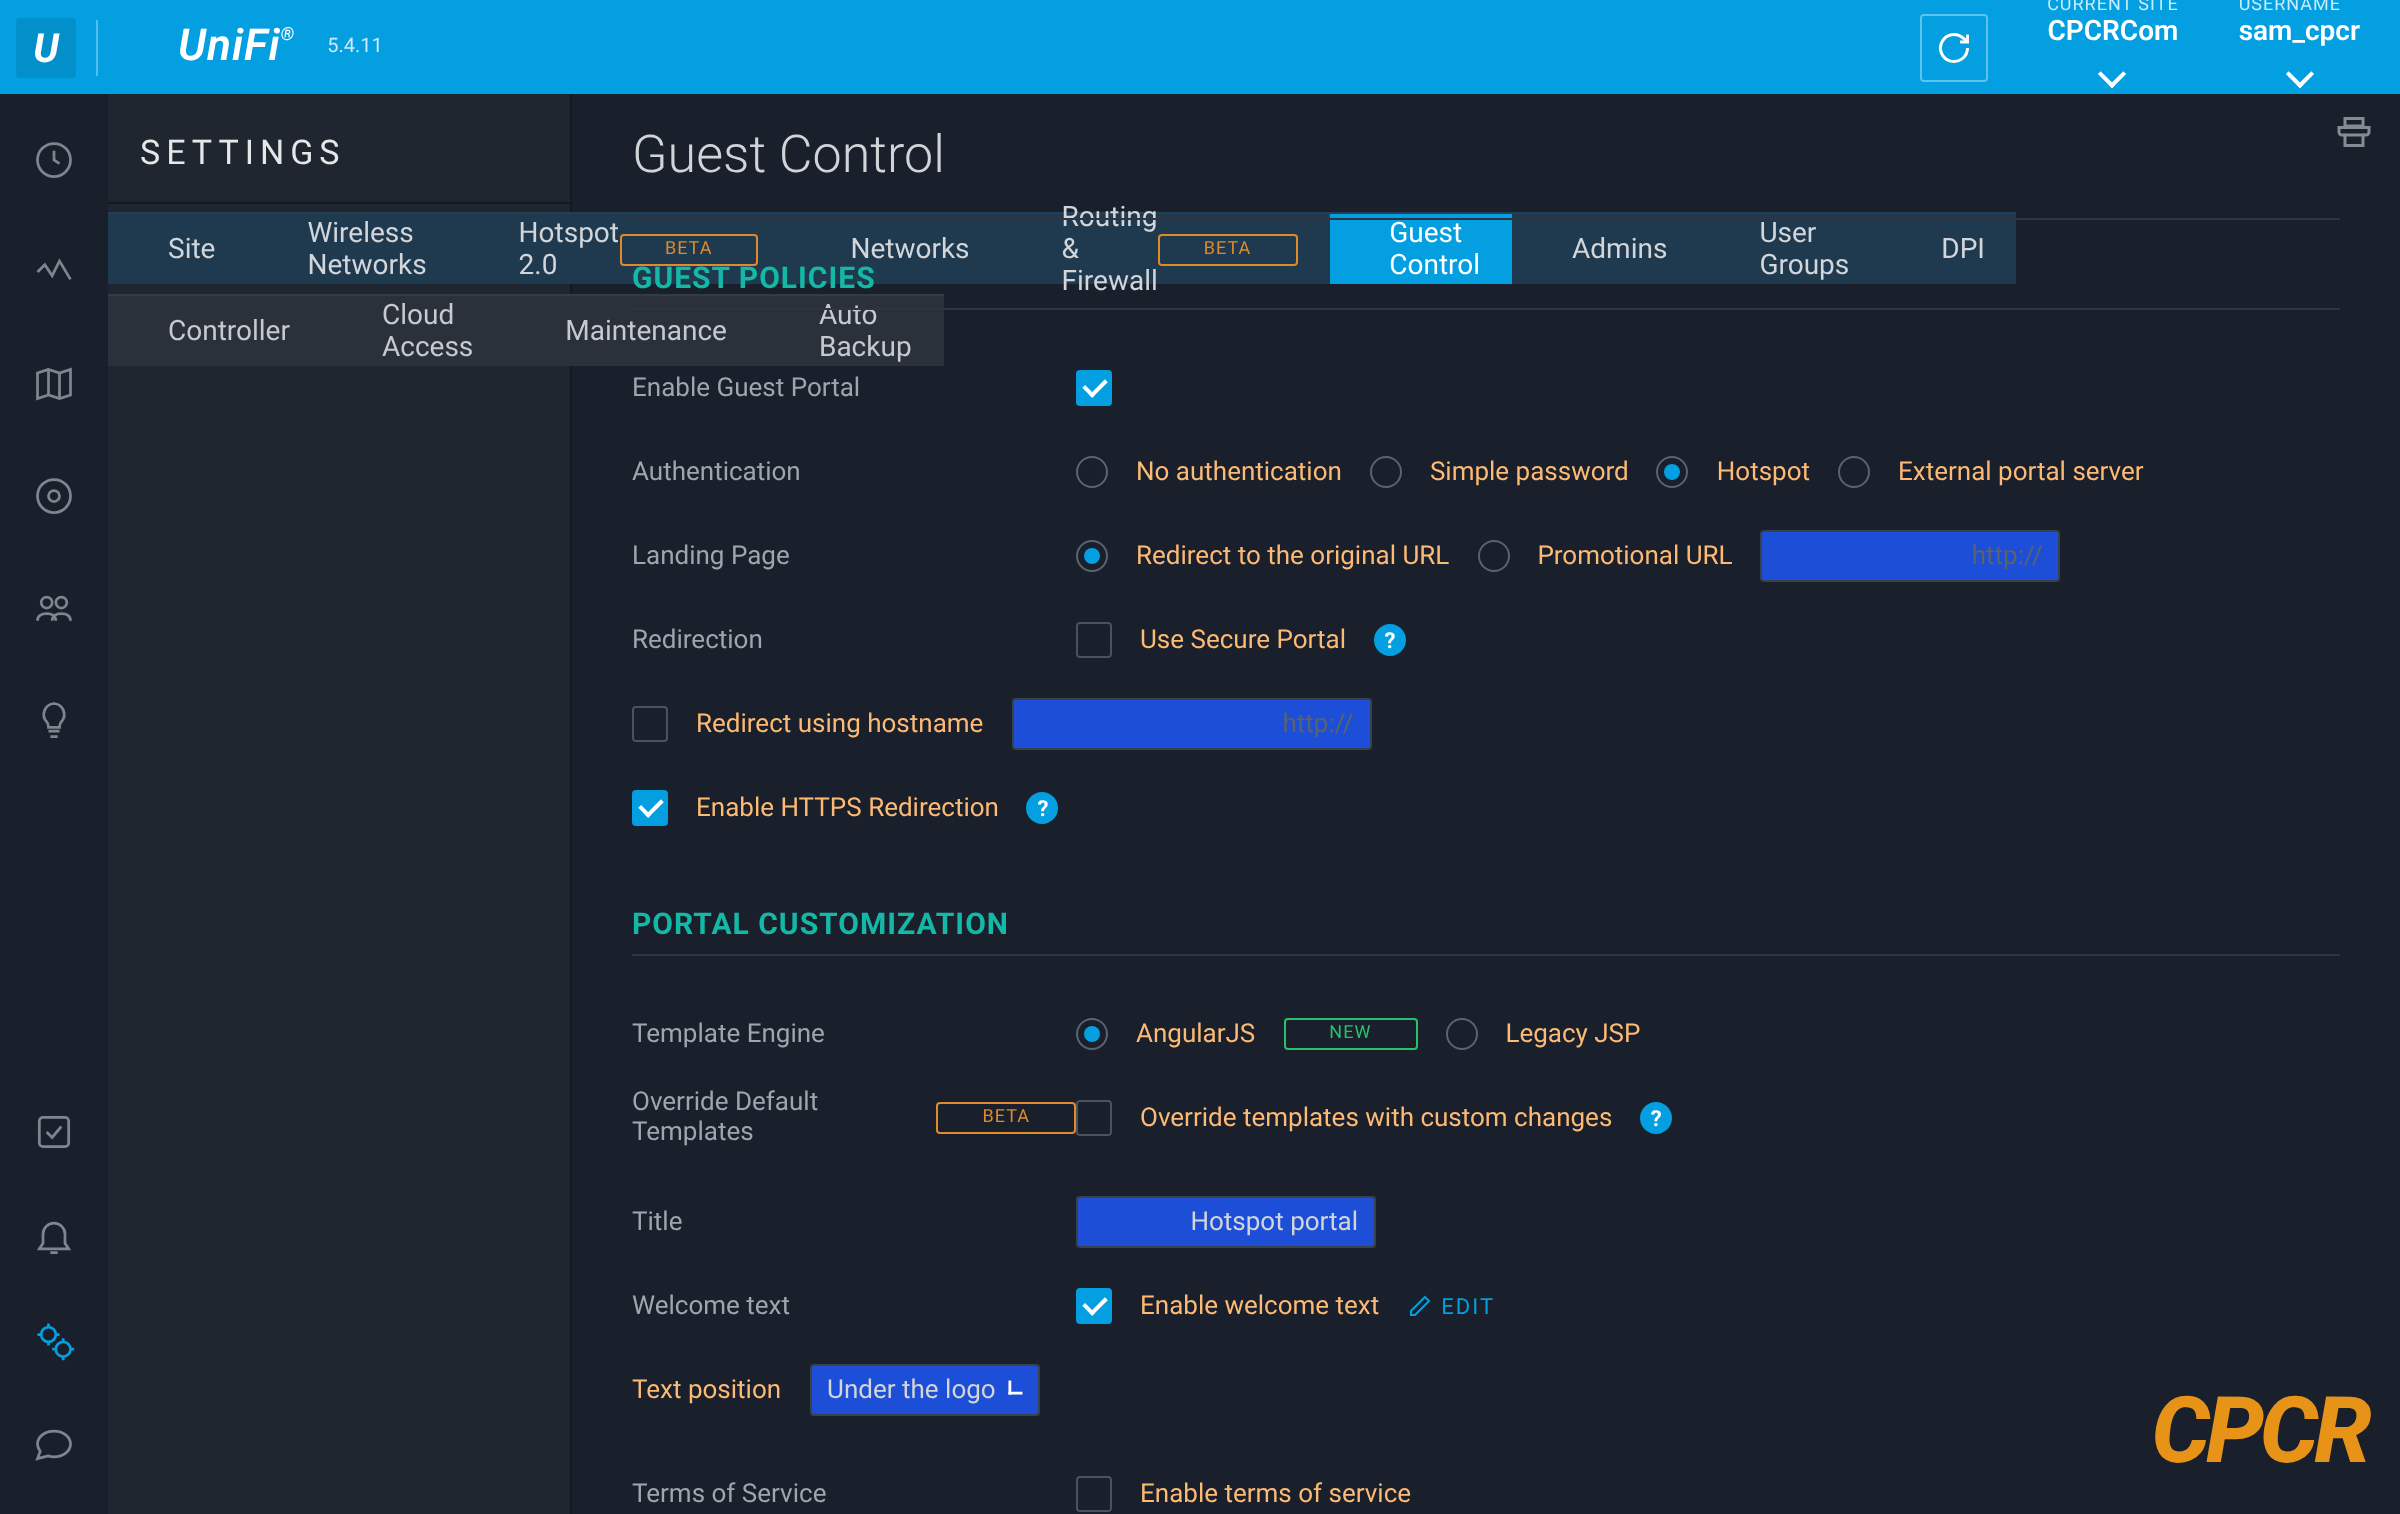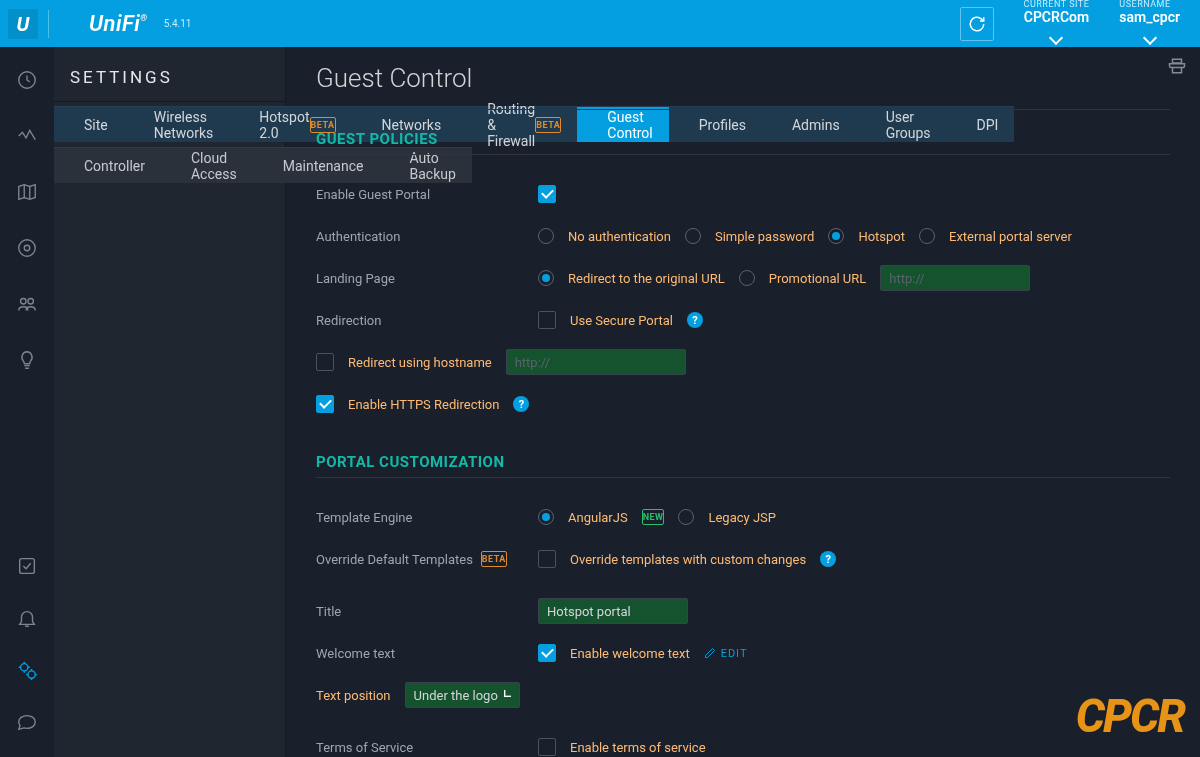--- a/index.html
+++ b/index.html
@@ -27,42 +27,42 @@
 .rail .active svg { stroke:#039fe0; }
 
 .sidepanel { width:232px; background:#20262f; border-right:1px solid #14181f; padding-top:20px; }
 .sidepanel h2 { color:#e5e7e8; font-size:17px; letter-spacing:3px; font-weight:400; padding:0 0 14px 16px; border-bottom:1px solid #14181f; margin:0 0 4px 0; }
 .nav-group { display:flex; }
 .nav-item { display:flex; align-items:center; padding:0 16px 0 30px; height:36px; color:#d2d6da; font-size:14px; cursor:pointer; background:#1f3a4e; border-top:1px solid #233f56; position:relative; }
 .nav-item.selected { background:#039fe0; color:#fff; }
 .nav-item.selected::after { content:""; position:absolute; right:-10px; top:50%; transform:translateY(-50%); border-top:8px solid transparent; border-bottom:8px solid transparent; border-left:10px solid #039fe0; }
 .nav-item.secondary { background:#2a313a; border-top:1px solid #333b45; color:#c6cacf; }
 .nav-item .spacer { flex:1; }
-.badge { font-size:9px; font-weight:700; padding:2px 0; border-radius:2px; border:1px solid; letter-spacing:.5px; }
+.badge { font-size:9px; font-weight:400; padding:2px 22px; border-radius:2px; border:1px solid; letter-spacing:.5px; }
 .badge-beta { border-color:#e08a2a; color:#e08a2a; }
 .badge-new { border-color:#28c06b; color:#28c06b; }
 
 .content { flex:1; overflow-y:auto; padding:16px 30px 30px 30px; position:relative; }
 .content h1 { font-size:26px; font-weight:300; color:#d0d4d7; margin-bottom:16px; }
 .hr { height:1px; background:#2e3540; width:100%; margin-bottom:20px; }
 .section-title { color:#14b8a6; font-size:15px; font-weight:700; letter-spacing:.5px; margin:6px 0 24px 0; padding-bottom:6px; border-bottom:1px solid #2e3540; }
 .row { display:flex; align-items:center; min-height:30px; margin-bottom:12px; font-size:13px; }
 .row .label { width:222px; color:#9ea5ad; display:flex; align-items:center; gap:8px; }
 .row .controls { display:flex; align-items:center; gap:14px; flex:1; flex-wrap:wrap; }
 .sub-row { }
 
 
 .checkbox { width:18px; height:18px; border:1px solid #4a525c; border-radius:2px; display:inline-flex; align-items:center; justify-content:center; background:transparent; flex-shrink:0; }
 .checkbox.checked { background:#039fe0; border-color:#039fe0; }
 .checkbox.checked::after { content:""; width:5px; height:9px; border-right:2px solid #fff; border-bottom:2px solid #fff; transform:rotate(45deg); margin-bottom:3px; }
 .radio { width:16px; height:16px; border:1px solid #5a636e; border-radius:50%; display:inline-flex; align-items:center; justify-content:center; flex-shrink:0; }
 .radio.checked::after { content:""; width:8px; height:8px; background:#039fe0; border-radius:50%; }
 .radio-lbl, .check-lbl { color:#fdba74; }
 .help { width:16px; height:16px; border-radius:50%; background:#039fe0; color:#fff; display:inline-flex; align-items:center; justify-content:center; font-size:11px; font-weight:bold; }
-.text-input { background:#14532d; border:1px solid #39414c; color:#d3d6d9; padding:4px 8px; font-size:13px; height:26px; border-radius:2px; }
+.text-input { background:#1d4ed8; border:1px solid #39414c; color:#d3d6d9; padding:4px 8px; font-size:13px; height:26px; border-radius:2px;text-align:right; }
 .text-input::placeholder { color:#5a626c; }
 .edit-link { color:#039fe0; font-size:11px; letter-spacing:1px; display:inline-flex; align-items:center; gap:5px; cursor:pointer; }
 .table-header { display:flex; font-size:10px; letter-spacing:.5px; color:#7e858e; font-weight:700; padding:4px 12px; border-bottom:1px solid #49515c; }
 .col-code { width:92px; }
 .col-lang { flex:1; }
 .col-action { width:100px; text-align:right; color:#6c737c; font-size:11px; letter-spacing:.5px; display:flex; justify-content:flex-end; align-items:center; gap:6px; }
 
 
 .print-icon { position:absolute; right:14px; top:10px; color:#858b93; }
 
@@ -174,24 +174,20 @@
         <div class="nav-item">
           <span>Routing &amp; Firewall</span>
           <span class="spacer"></span>
           <span class="badge badge-beta">BETA</span>
         </div>
         <div class="nav-item selected">
           <span>Guest Control</span>
           <span class="spacer"></span>
         </div>
         <div class="nav-item">
-          <span>Profiles</span>
-          <span class="spacer"></span>
-        </div>
-        <div class="nav-item">
           <span>Admins</span>
           <span class="spacer"></span>
         </div>
         <div class="nav-item">
           <span>User Groups</span>
           <span class="spacer"></span>
         </div>
         <div class="nav-item">
           <span>DPI</span>
           <span class="spacer"></span>

